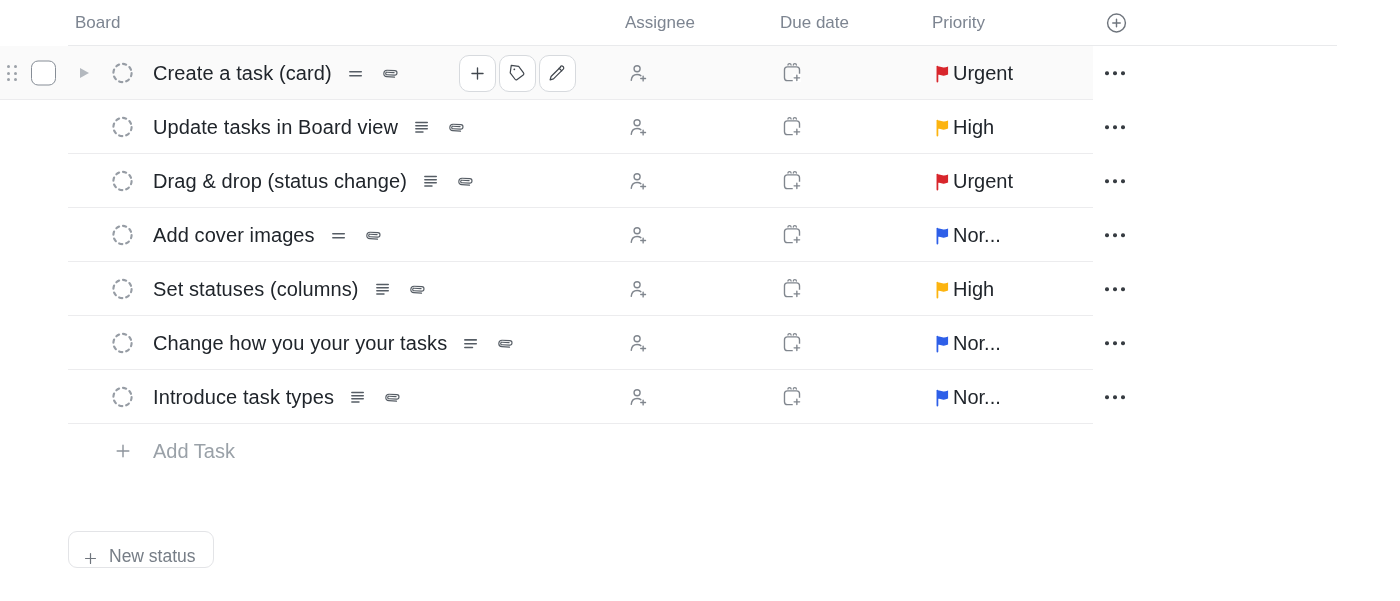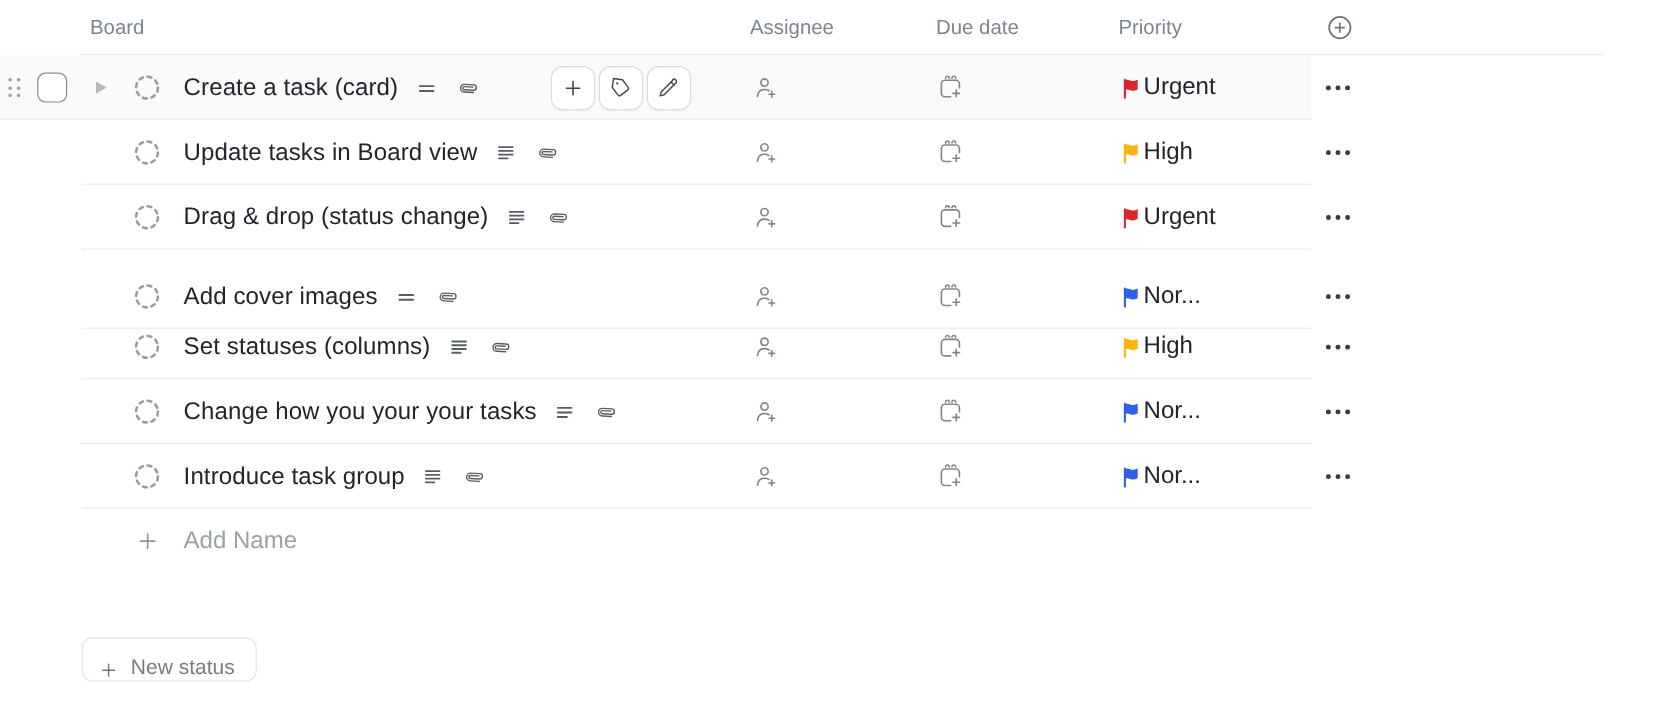--- a/index.html
+++ b/index.html
@@ -20,21 +20,21 @@
   .col-due{left:780px;}
   .col-priority{left:932px;}
   .add-col{position:absolute;left:1105px;top:50%;transform:translateY(-50%);color:#6f757d;cursor:pointer;display:flex;}
 
   
   .row{position:absolute;left:0;width:1156px;height:54px;}
   .row::after{content:"";position:absolute;left:68px;right:63px;bottom:0;height:1px;background:#ececee;z-index:0;}
   .row > *{z-index:1;}
   .row-first::before{content:"";position:absolute;left:0;right:63px;top:0;bottom:0;background:#fafafa;}
   .row-first::after{left:0;}
-  .r0{top:46px;}.r1{top:100px;}.r2{top:154px;}.r3{top:220px;}
+  .r0{top:46px;}.r1{top:100px;}.r2{top:154px;}.r3{top:208px;}
   .r4{top:262px;}.r5{top:316px;}.r6{top:370px;}
   .addtask-row{top:424px;height:54px;}
   .addtask-row::after{display:none;}
 
   .abs{position:absolute;top:50%;transform:translateY(-50%);}
 
   
   .drag{left:7px;display:grid;grid-template-columns:repeat(2,3px);grid-auto-rows:3px;gap:3.5px;cursor:grab;}
   .drag i{width:3px;height:3px;border-radius:50%;background:#9ba1a8;}
   .checkbox{left:31px;width:23px;height:23px;border:1.5px solid #868d96;border-radius:7px;background:#fff;cursor:pointer;}
@@ -431,21 +431,21 @@
       </span>
   </div>
 
   <div class="row r6">
     <span class="abs status-circle">
         <svg width="23" height="23">
           <use href="#i-dashed-circle"></use>
         </svg>
       </span>
     <div class="name-group">
-      <span class="task-title">Introduce task group</span>
+      <span class="task-title">Introduce task types</span>
       <span class="meta-icon">
           <svg width="19" height="19">
             <use href="#i-desc4"></use>
           </svg>
         </span>
       <span class="meta-icon">
           <svg width="18" height="18">
             <use href="#i-clip"></use>
           </svg>
         </span>
@@ -474,21 +474,21 @@
         <i></i>
       </span>
   </div>
 
   <div class="row addtask-row">
     <span class="abs addtask-plus">
         <svg width="20" height="20">
           <use href="#i-plus"></use>
         </svg>
       </span>
-    <span class="abs addtask-label">Add Name</span>
+    <span class="abs addtask-label">Add Task</span>
   </div>
 
   <button class="new-status-btn">
     <span class="plus">
         <svg width="17" height="17">
           <use href="#i-plus"></use>
         </svg>
       </span>
     <span class="new-status-label">New status</span>
   </button>

